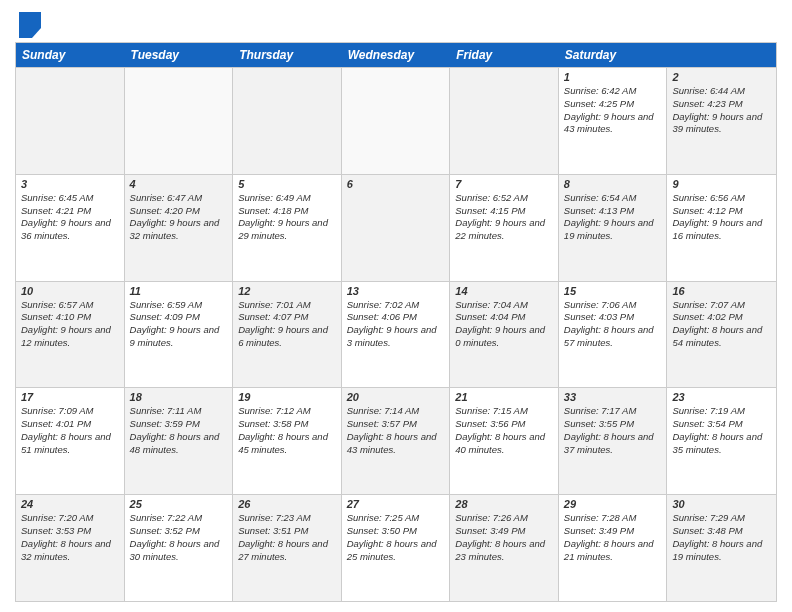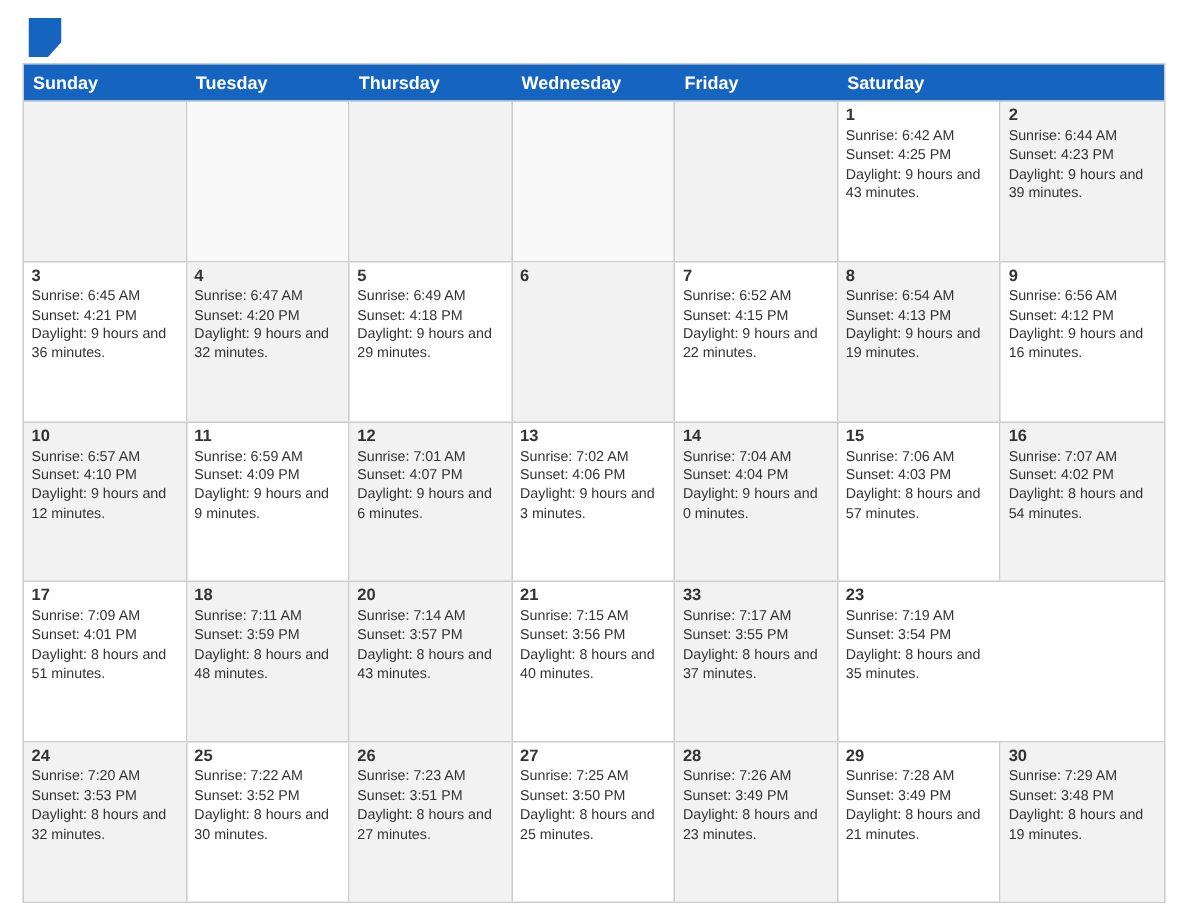--- a/index.html
+++ b/index.html
@@ -9,20 +9,21 @@
       width: 792px;
       height: 612px;
       overflow: hidden;
     }
     .page {
       width: 792px;
       height: 612px;
       padding: 10px 15px 10px 15px;
       display: flex;
       flex-direction: column;
+      font-style: italic;
     }
     .header {
       display: flex;
       align-items: flex-start;
       margin-bottom: 4px;
     }
     .logo {
       display: flex;
       flex-direction: column;
       margin-right: auto;
@@ -266,20 +267,27 @@
 Daylight: 8 hours
 and 51 minutes.</div>
           </div>
           <div class="cal-cell shaded">
             <div class="day-num">18</div>
             <div class="day-info">Sunrise: 7:11 AM
 Sunset: 3:59 PM
 Daylight: 8 hours
 and 48 minutes.</div>
           </div>
+          <div class="cal-cell">
+            <div class="day-num">19</div>
+            <div class="day-info">Sunrise: 7:12 AM
+Sunset: 3:58 PM
+Daylight: 8 hours
+and 45 minutes.</div>
+          </div>
           <div class="cal-cell shaded">
             <div class="day-num">20</div>
             <div class="day-info">Sunrise: 7:14 AM
 Sunset: 3:57 PM
 Daylight: 8 hours
 and 43 minutes.</div>
           </div>
           <div class="cal-cell">
             <div class="day-num">21</div>
             <div class="day-info">Sunrise: 7:15 AM

